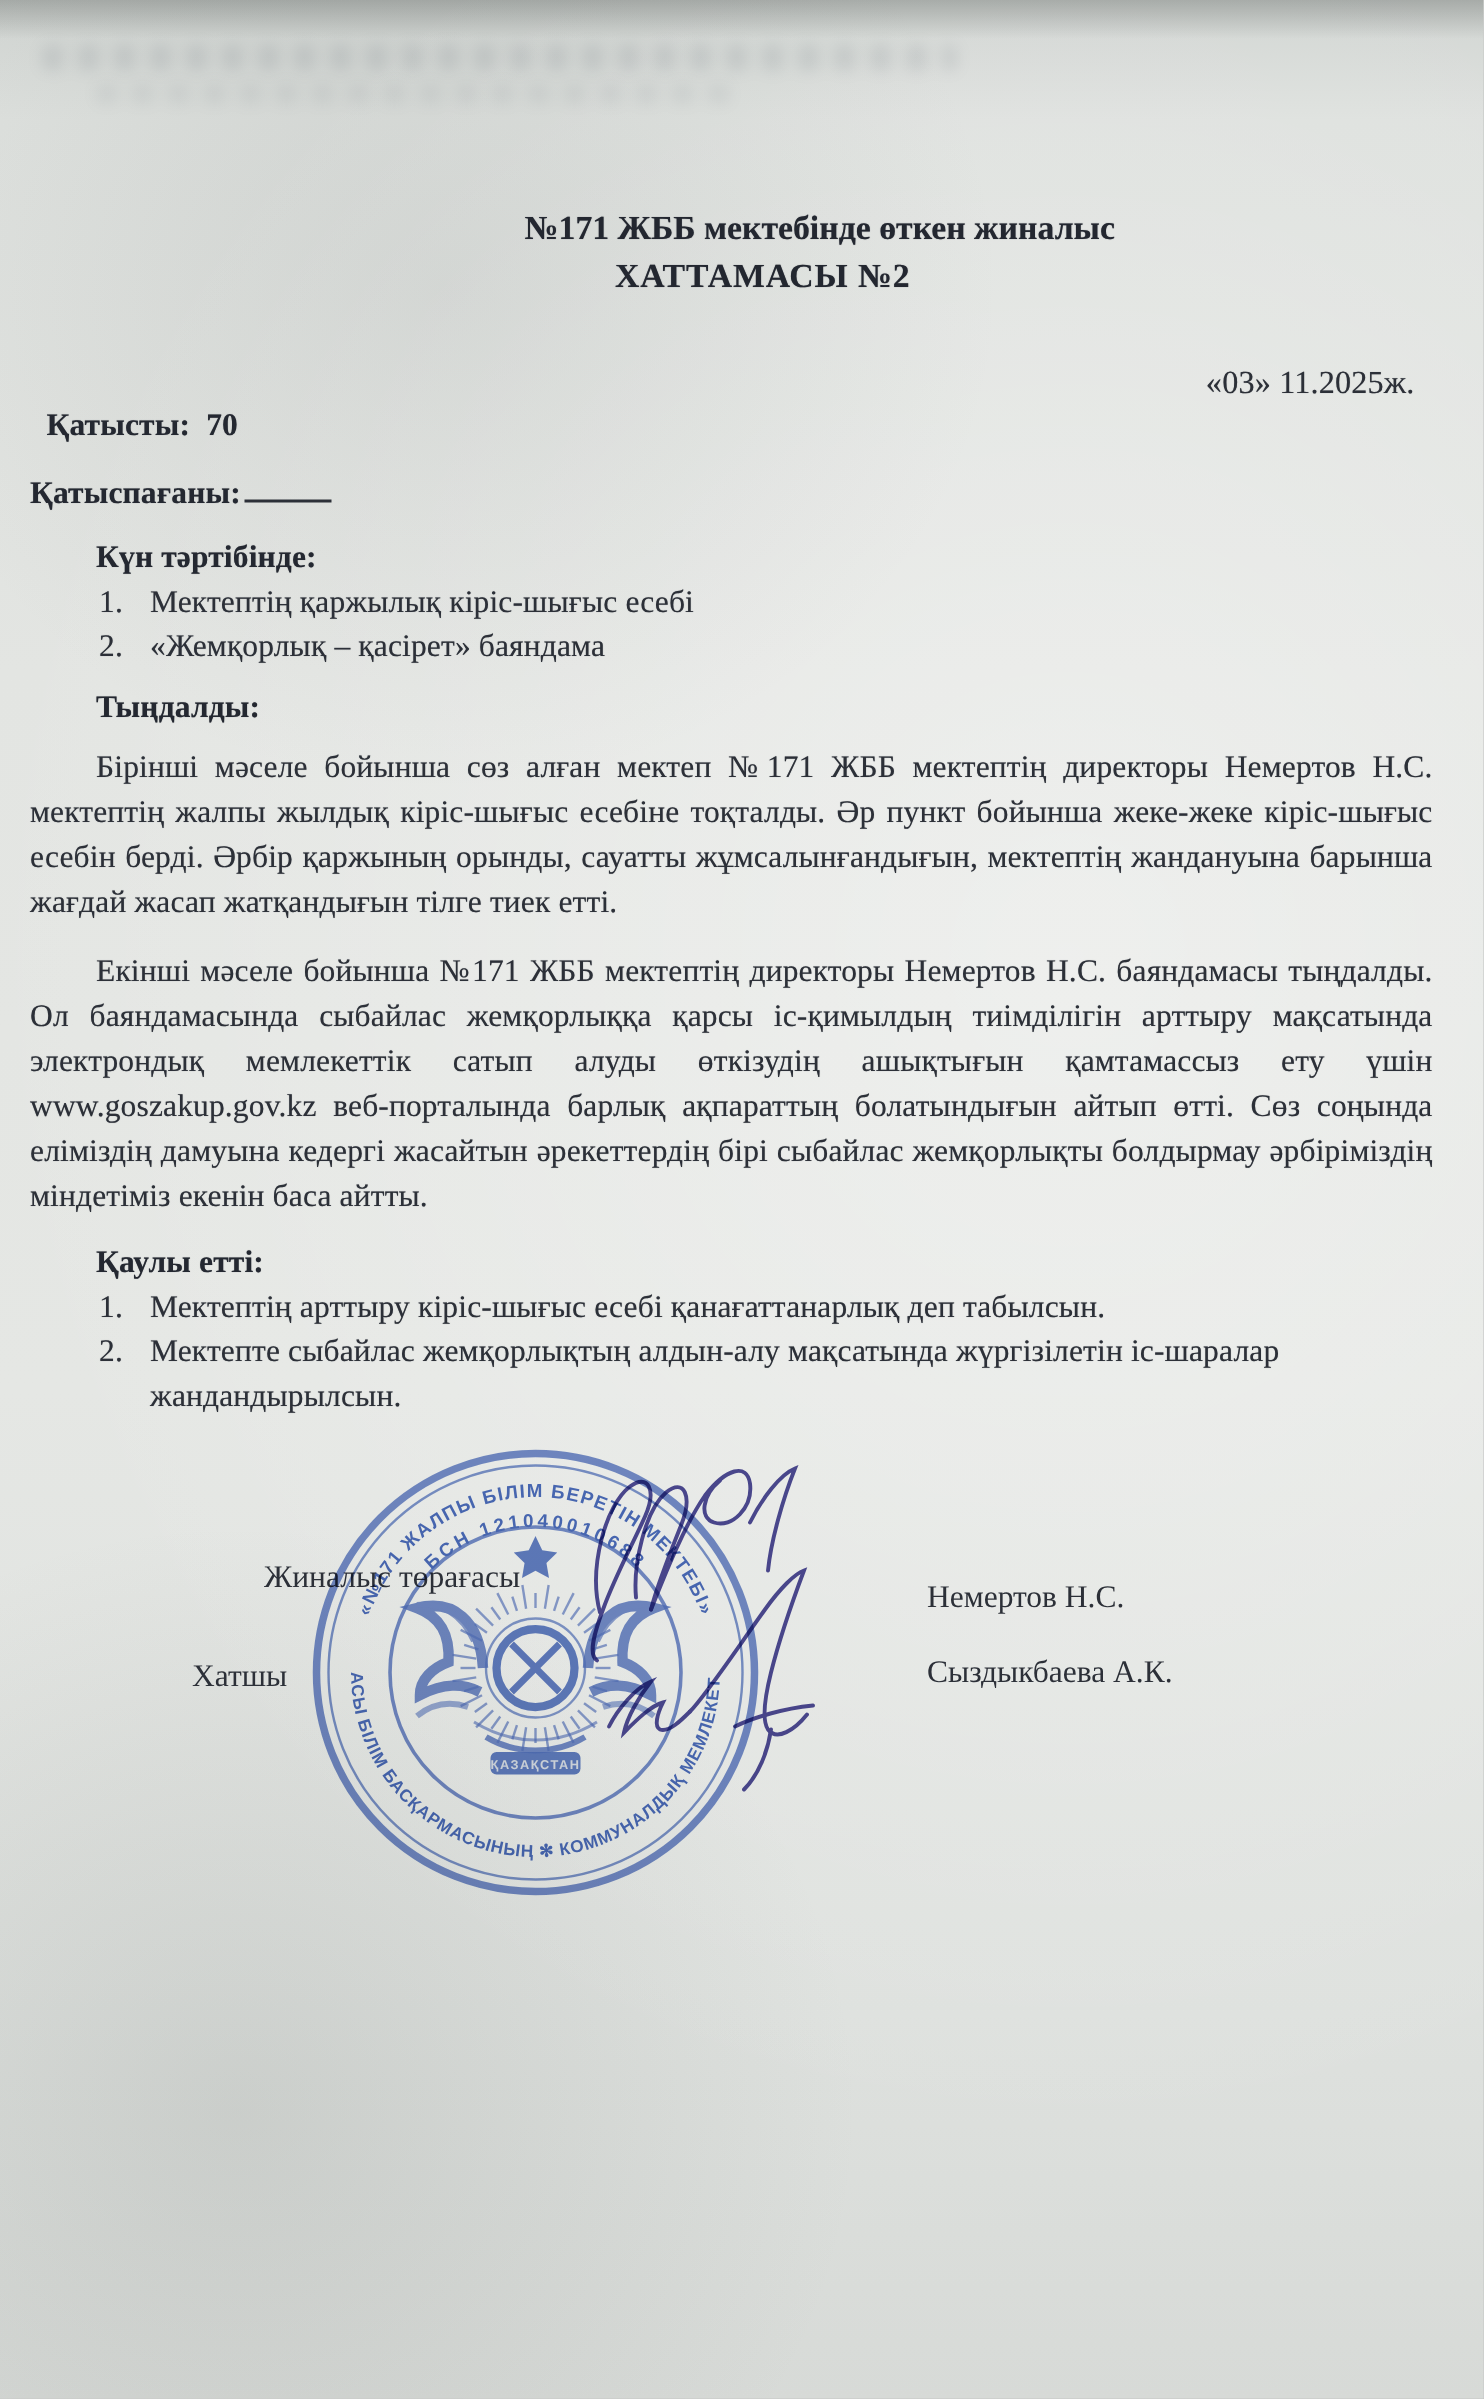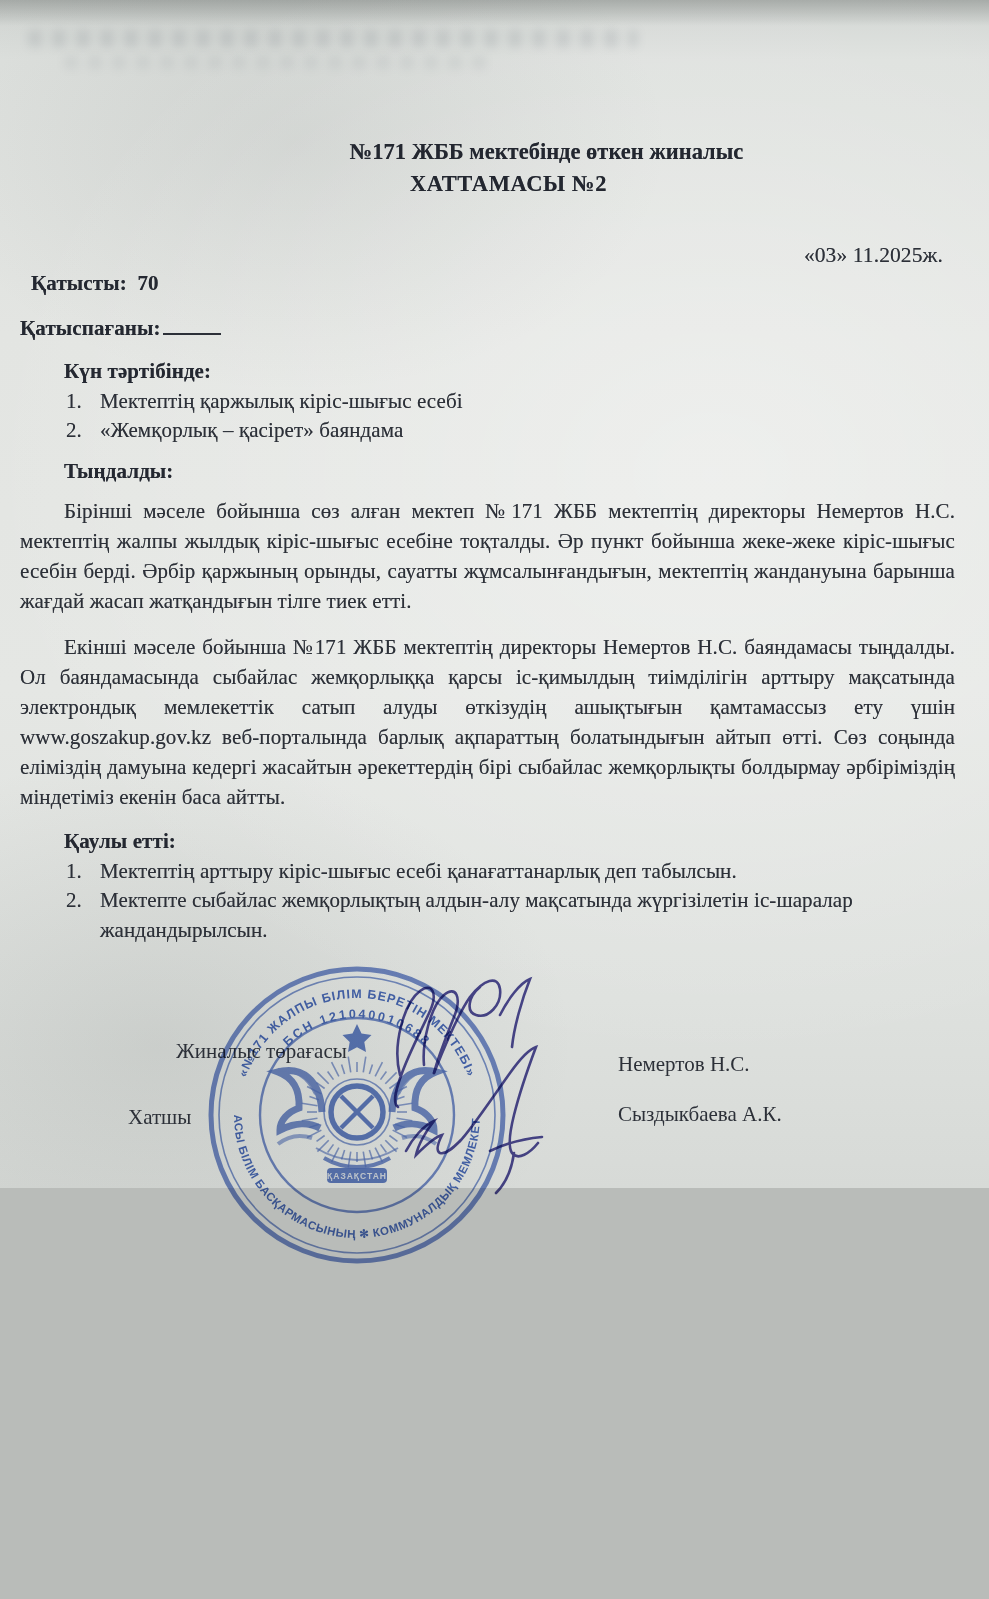--- a/index.html
+++ b/index.html
@@ -2,21 +2,21 @@
 <html><head>
 <meta charset="utf-8">
 <style>
   html,body{margin:0;padding:0;}
   body{
     width:989px;height:1599px;overflow:hidden;
     font-family:"Liberation Serif","DejaVu Serif",serif;
     background:#b9bcb9;
   }
   .page{
-    position:relative;width:989px;height:1188px;
+    position:relative;width:989px;height:1599px;
     background:
       radial-gradient(120% 80% at 72% 40%, rgba(255,255,255,0.38), rgba(255,255,255,0) 62%),
       radial-gradient(60% 35% at 16% 88%, rgba(110,116,112,0.16), rgba(110,116,112,0) 70%),
       radial-gradient(50% 28% at 30% 12%, rgba(120,126,124,0.14), rgba(120,126,124,0) 75%),
       linear-gradient(180deg,#cfd3d0 0%,#dde0dd 5%,#e3e5e2 28%,#e5e7e4 58%,#dee1de 84%,#d7dad7 100%);
     color:#2c3038;
   }
   .page::before{ 
     content:"";position:absolute;left:0;top:0;right:0;height:26px;
     background:linear-gradient(180deg,rgba(70,75,72,0.30),rgba(70,75,72,0));

